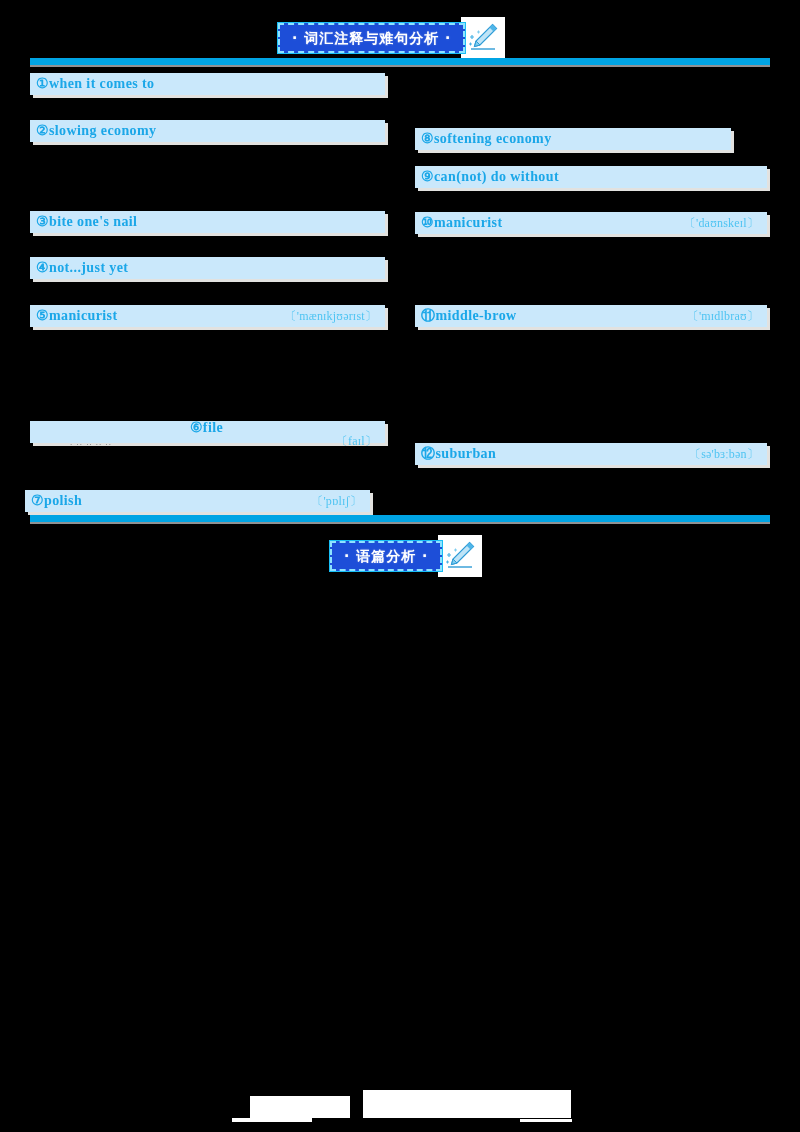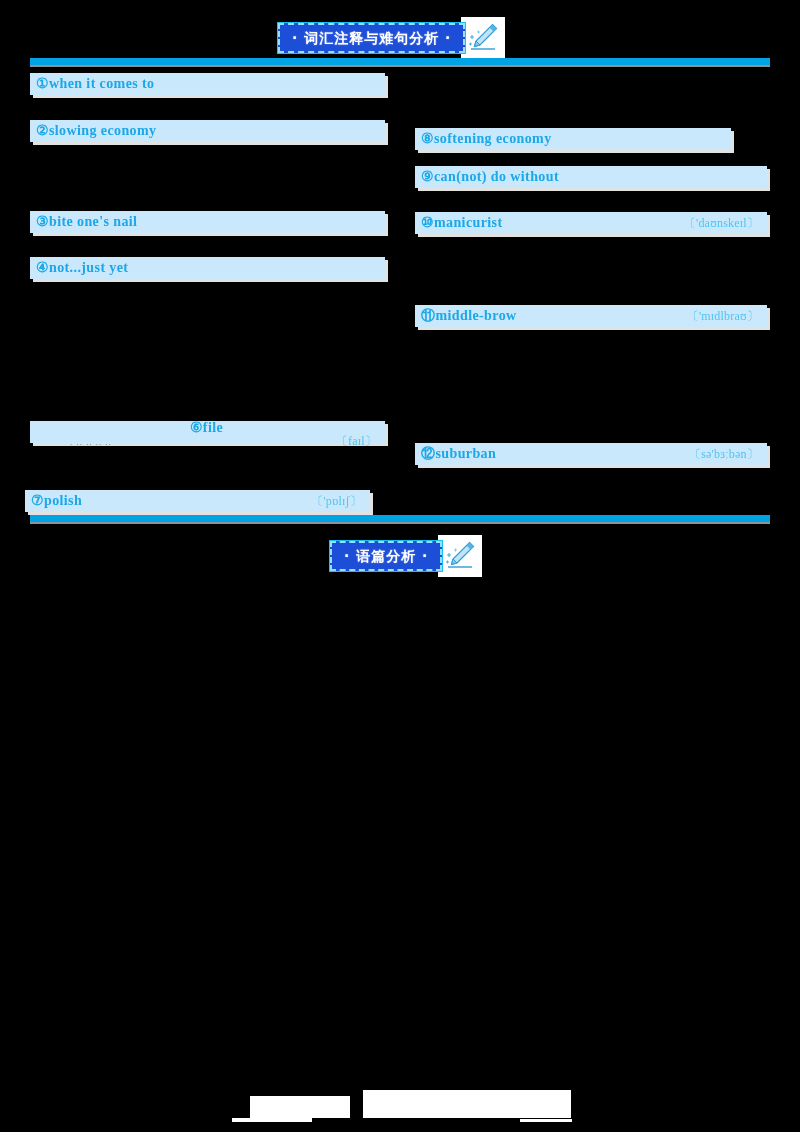--- a/index.html
+++ b/index.html
@@ -155,20 +155,24 @@
   <div class="entry" style="left:30px; top:120px; width:355px;">
     <span class="entry-term"><span>②</span><span>slowing economy</span></span>
     <span class="entry-phonetic"></span>
   </div>
 
   <div class="entry" style="left:30px; top:257px; width:355px;">
     <span class="entry-term"><span>④</span><span>not...just yet</span></span>
     <span class="entry-phonetic"></span>
   </div>
 
+  <div class="entry" style="left:30px; top:305px; width:355px;">
+    <span class="entry-term"><span>⑤</span><span>manicurist</span></span>
+    <span class="entry-phonetic">〔'mænɪkjʊərɪst〕</span>
+  </div>
 
   <div class="entry" style="left:30px; top:421px; width:355px;flex-direction:column;">
     <span class="entry-term"><span>⑥</span><span>file</span></span>
     <span class="entry-phonetic">〔faɪl〕</span>
   </div>
   <div class="artifact" style="left:70px; top:441px;">· ·· ·· ·· ··</div>
 
   <div class="entry" style="left:25px; top:490px; width:345px;">
     <span class="entry-term"><span>⑦</span><span>polish</span></span>
     <span class="entry-phonetic">〔'pɒlɪʃ〕</span>

